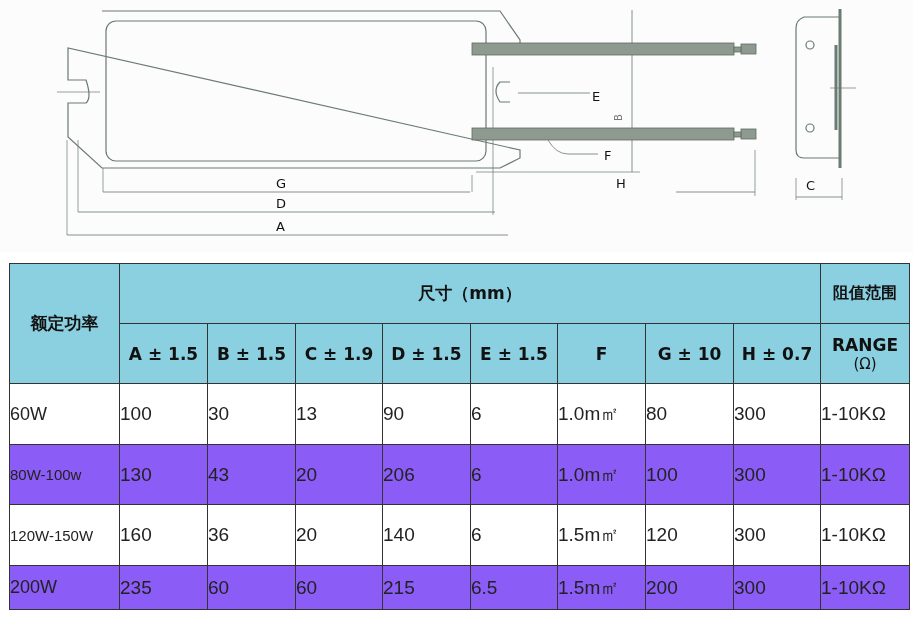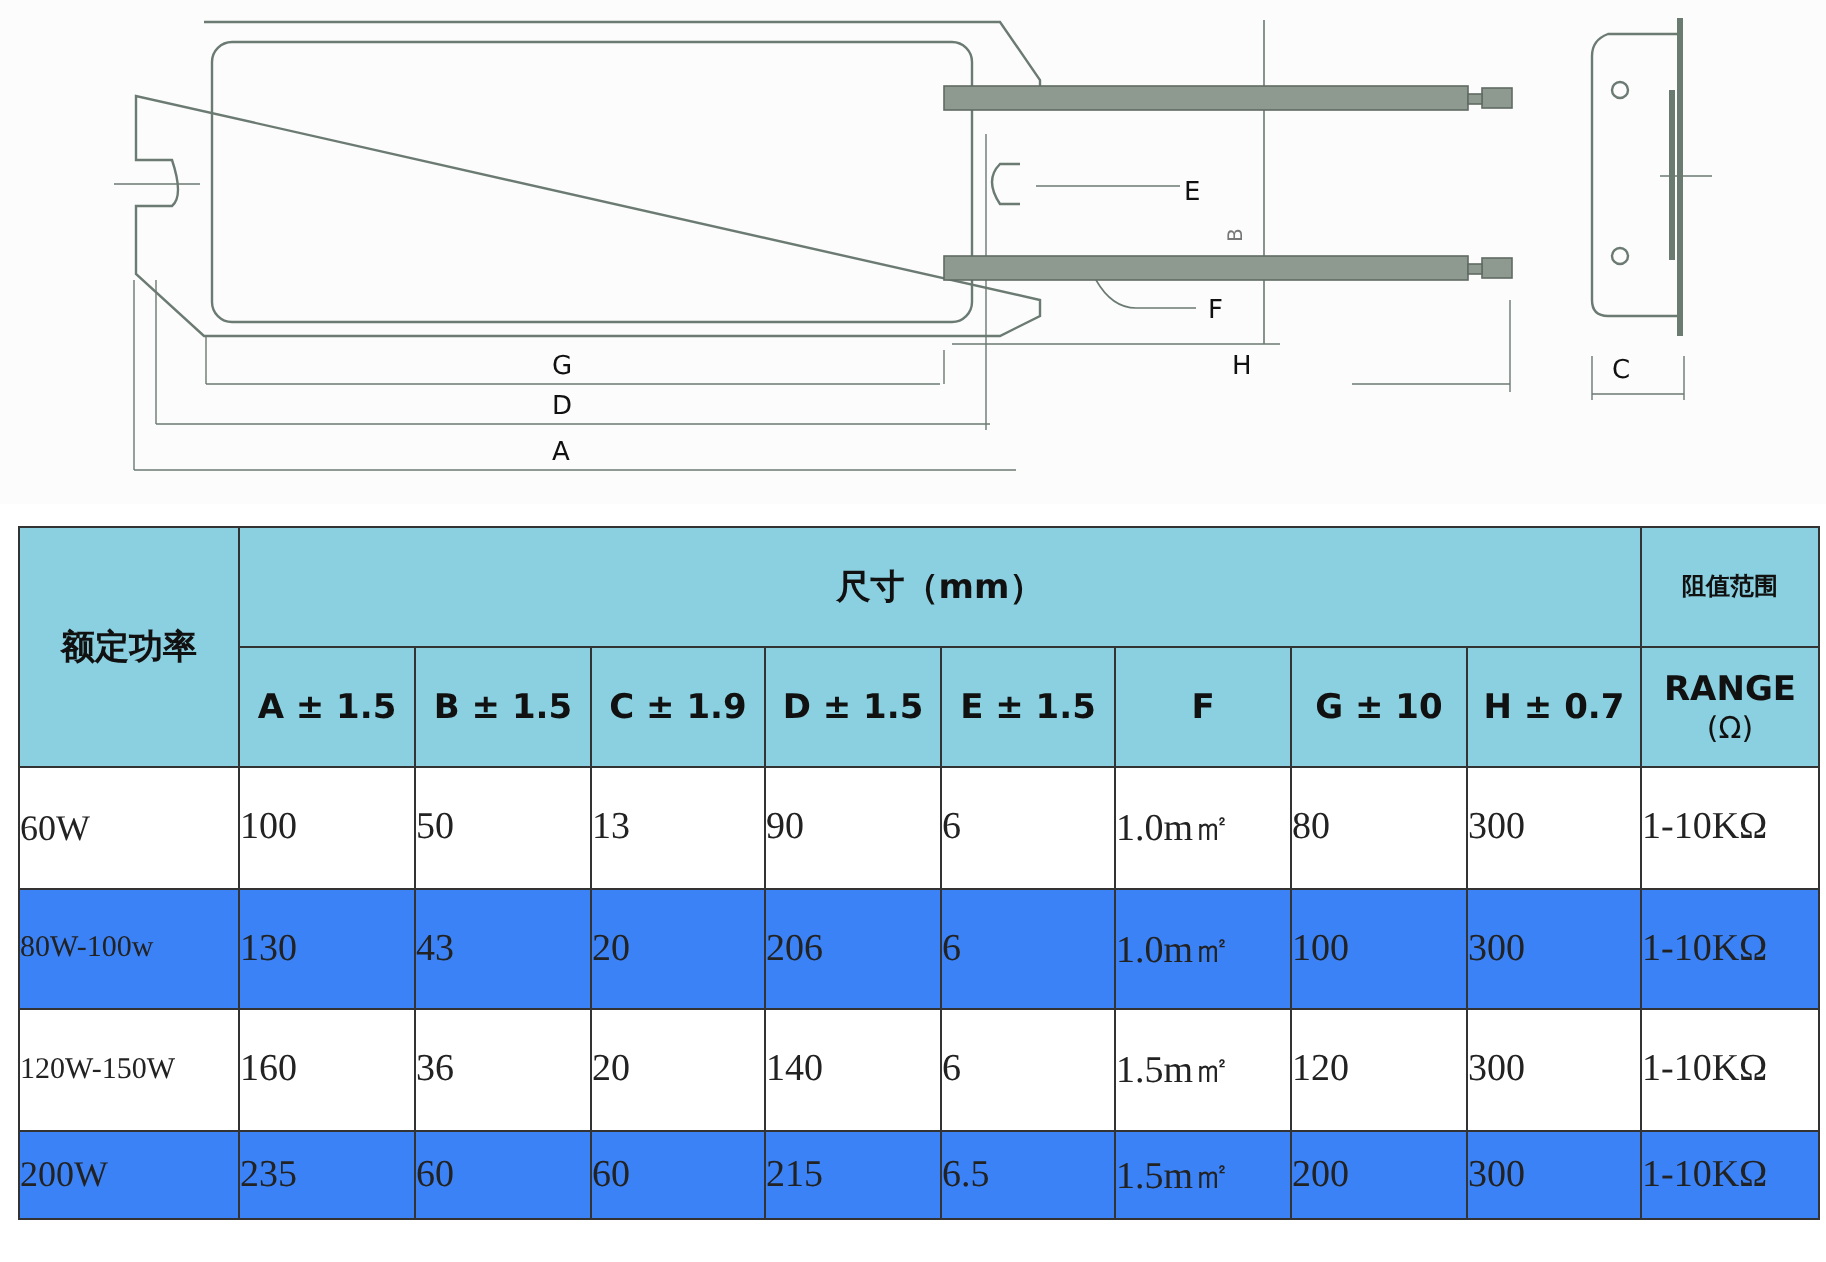--- a/index.html
+++ b/index.html
@@ -3,24 +3,24 @@
 <meta charset="utf-8">
 <style>
   html,body{margin:0;padding:0;background:#ffffff;}
   body{width:913px;height:631px;position:relative;overflow:hidden;font-family:"DejaVu Sans","Liberation Sans",sans-serif;}
   .drawing{position:absolute;left:0;top:0;width:913px;height:252px;background:#fbfcfb;}
   .drawing svg{position:absolute;left:0;top:0;}
   .dim-label{position:absolute;font-family:"DejaVu Sans",sans-serif;font-size:13px;color:#111;}
   table.spec{position:absolute;left:9px;top:263px;border-collapse:collapse;table-layout:fixed;}
   table.spec td, table.spec th{border:1.5px solid #333;vertical-align:middle;padding:0;overflow:hidden;white-space:nowrap;}
   th.hd{background:#8bd0e0;color:#111;font-weight:bold;font-family:"DejaVu Sans",sans-serif;font-size:17px;}
-  th.hd.small{font-size:12px;margin-top:42px;}
-  td.cell{font-family:Liberation Serif, serif;font-size:19px;color:#222;}
+  th.hd.small{font-size:16px;margin-top:42px;}
+  td.cell{font-family:Liberation Sans, sans-serif;font-size:19px;color:#222;}
   tr.odd td.cell{background:#ffffff;}
-  tr.even td.cell{background:#3b82f6;}
+  tr.even td.cell{background:#8b5cf6;}
   td.cell.pw{font-size:18px;}
   td.cell.pw.narrow{font-size:15px;}
   .range-line2{display:block;font-size:15px;font-weight:normal;}
 </style>
 </head>
 <body>
 
 <div class="drawing">
   <svg width="913" height="252" viewBox="0 0 913 252">
     <g fill="none" stroke="#6b7a72" stroke-width="1.2">
@@ -111,21 +111,21 @@
     <th class="hd">G ± 10</th>
     <th class="hd">H ± 0.7</th>
     <th class="hd">
       <span>RANGE</span>
       <span class="range-line2">(Ω)</span>
     </th>
   </tr>
   <tr class="odd" style="height:61px">
     <td class="cell pw">60W</td>
     <td class="cell">100</td>
-    <td class="cell">50</td>
+    <td class="cell">30</td>
     <td class="cell">13</td>
     <td class="cell">90</td>
     <td class="cell">6</td>
     <td class="cell">1.0m㎡</td>
     <td class="cell">80</td>
     <td class="cell">300</td>
     <td class="cell">1-10KΩ</td>
   </tr>
   <tr class="even" style="height:60px">
     <td class="cell pw narrow">80W-100w</td>

